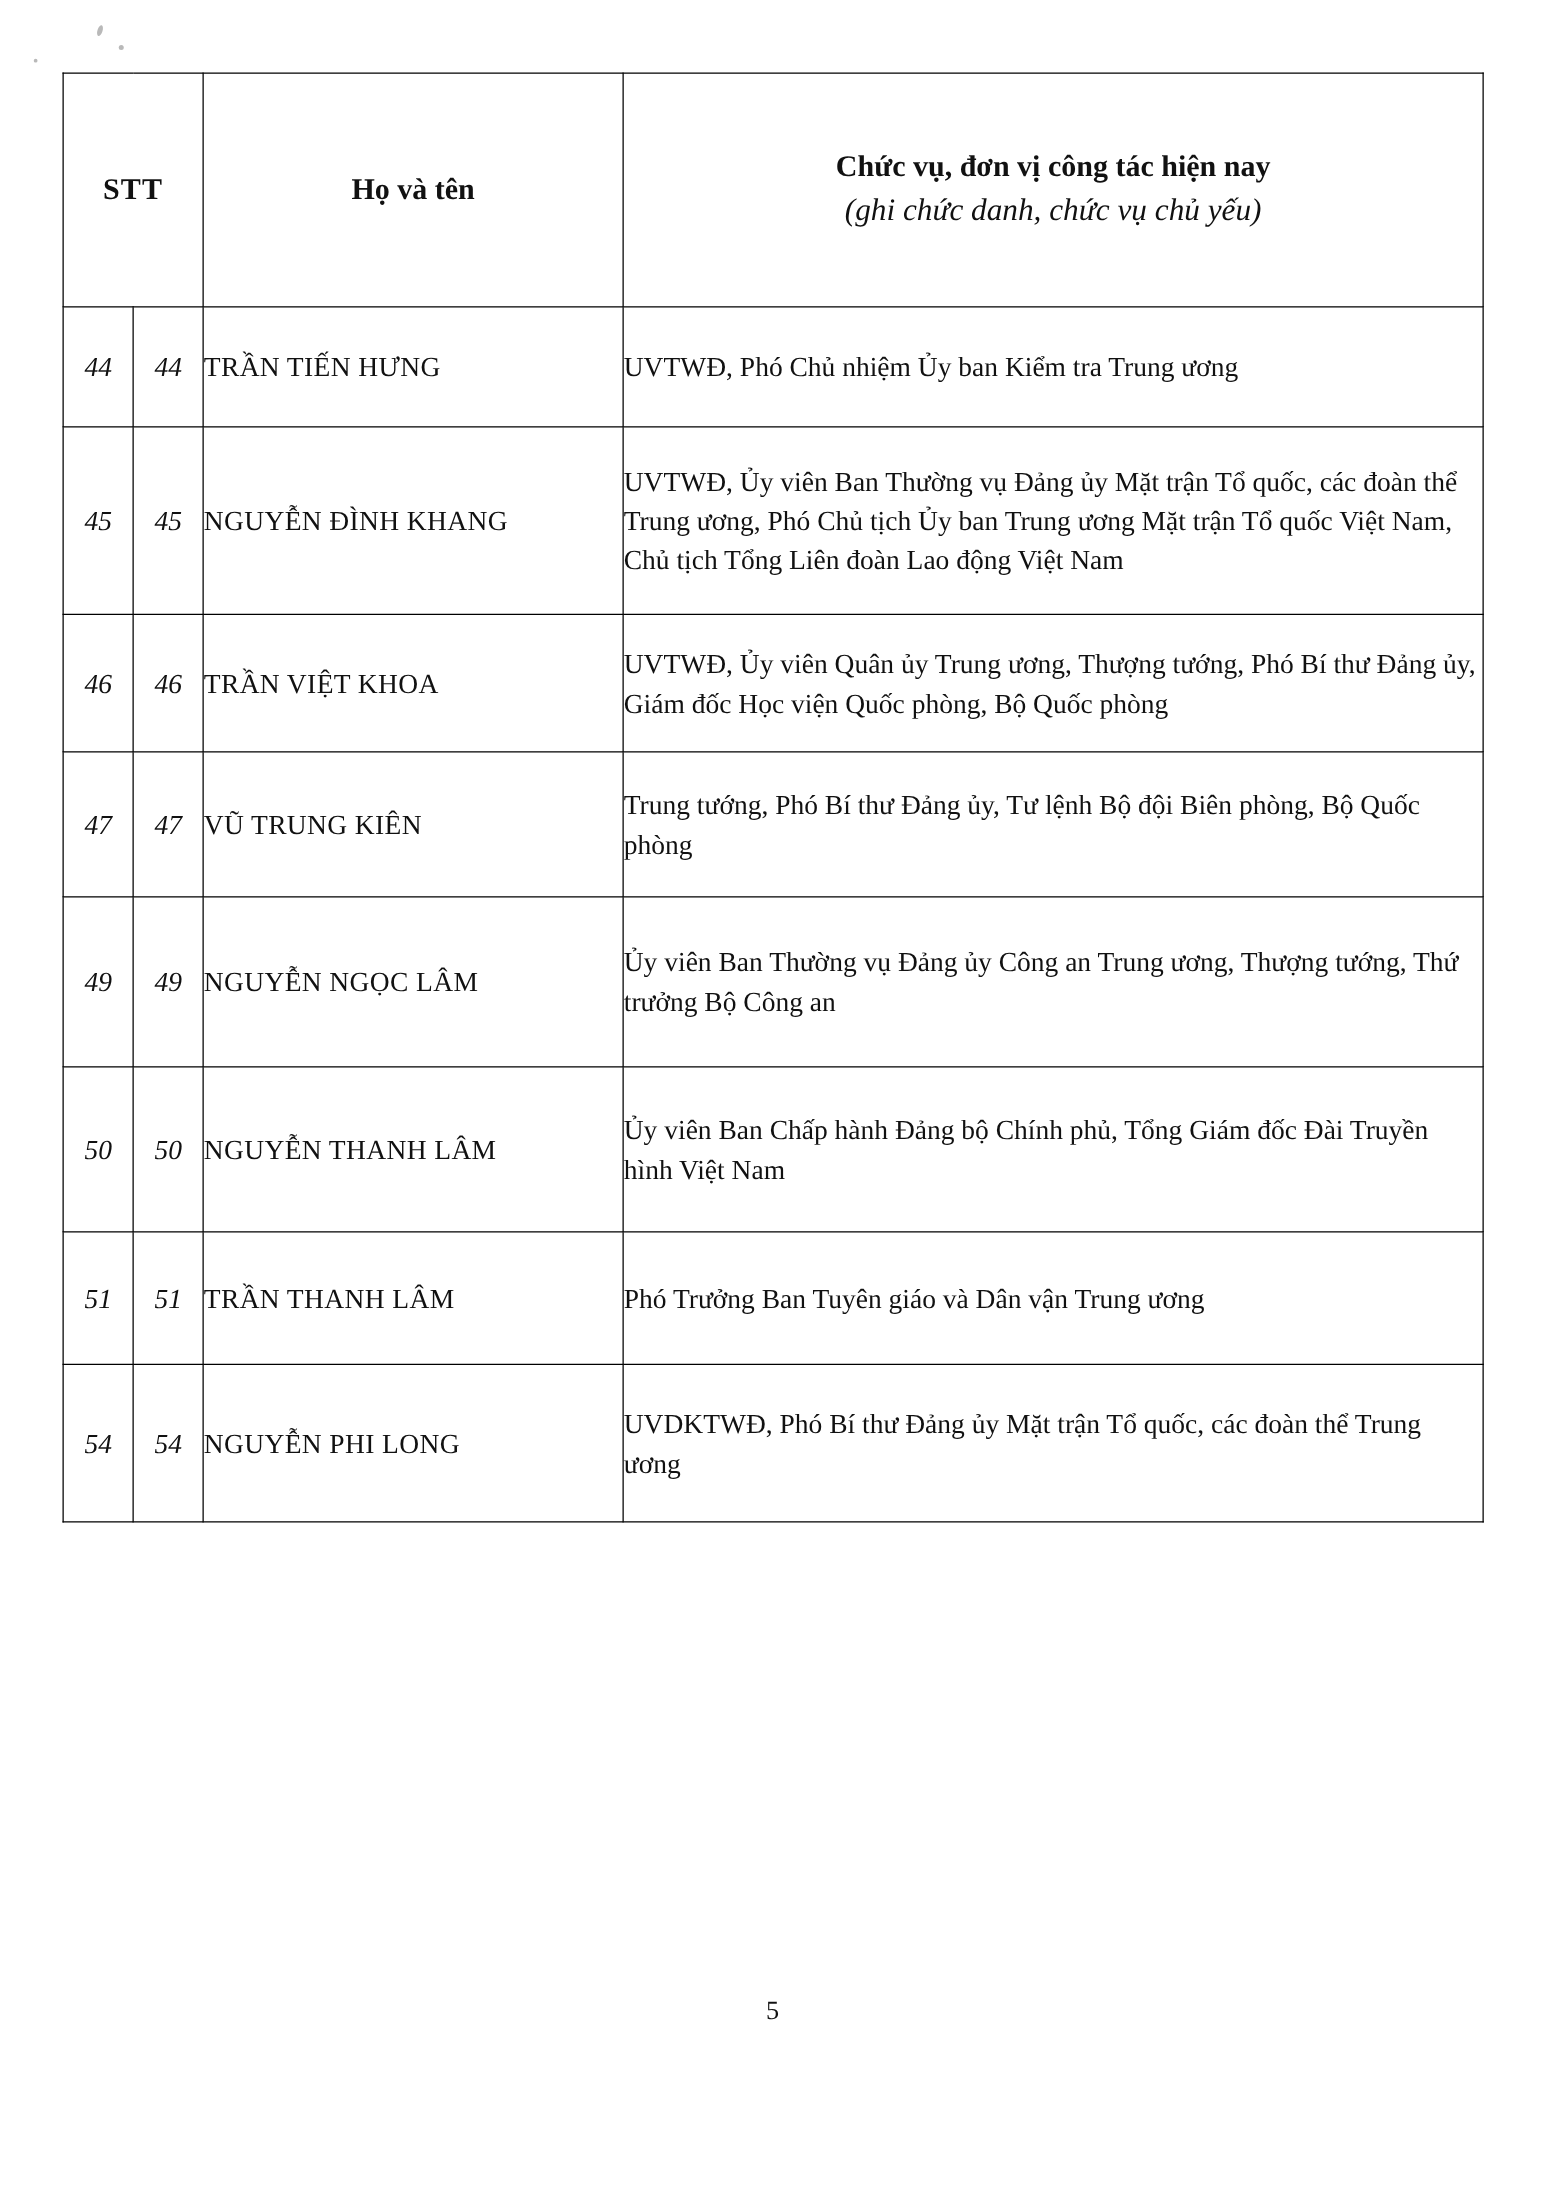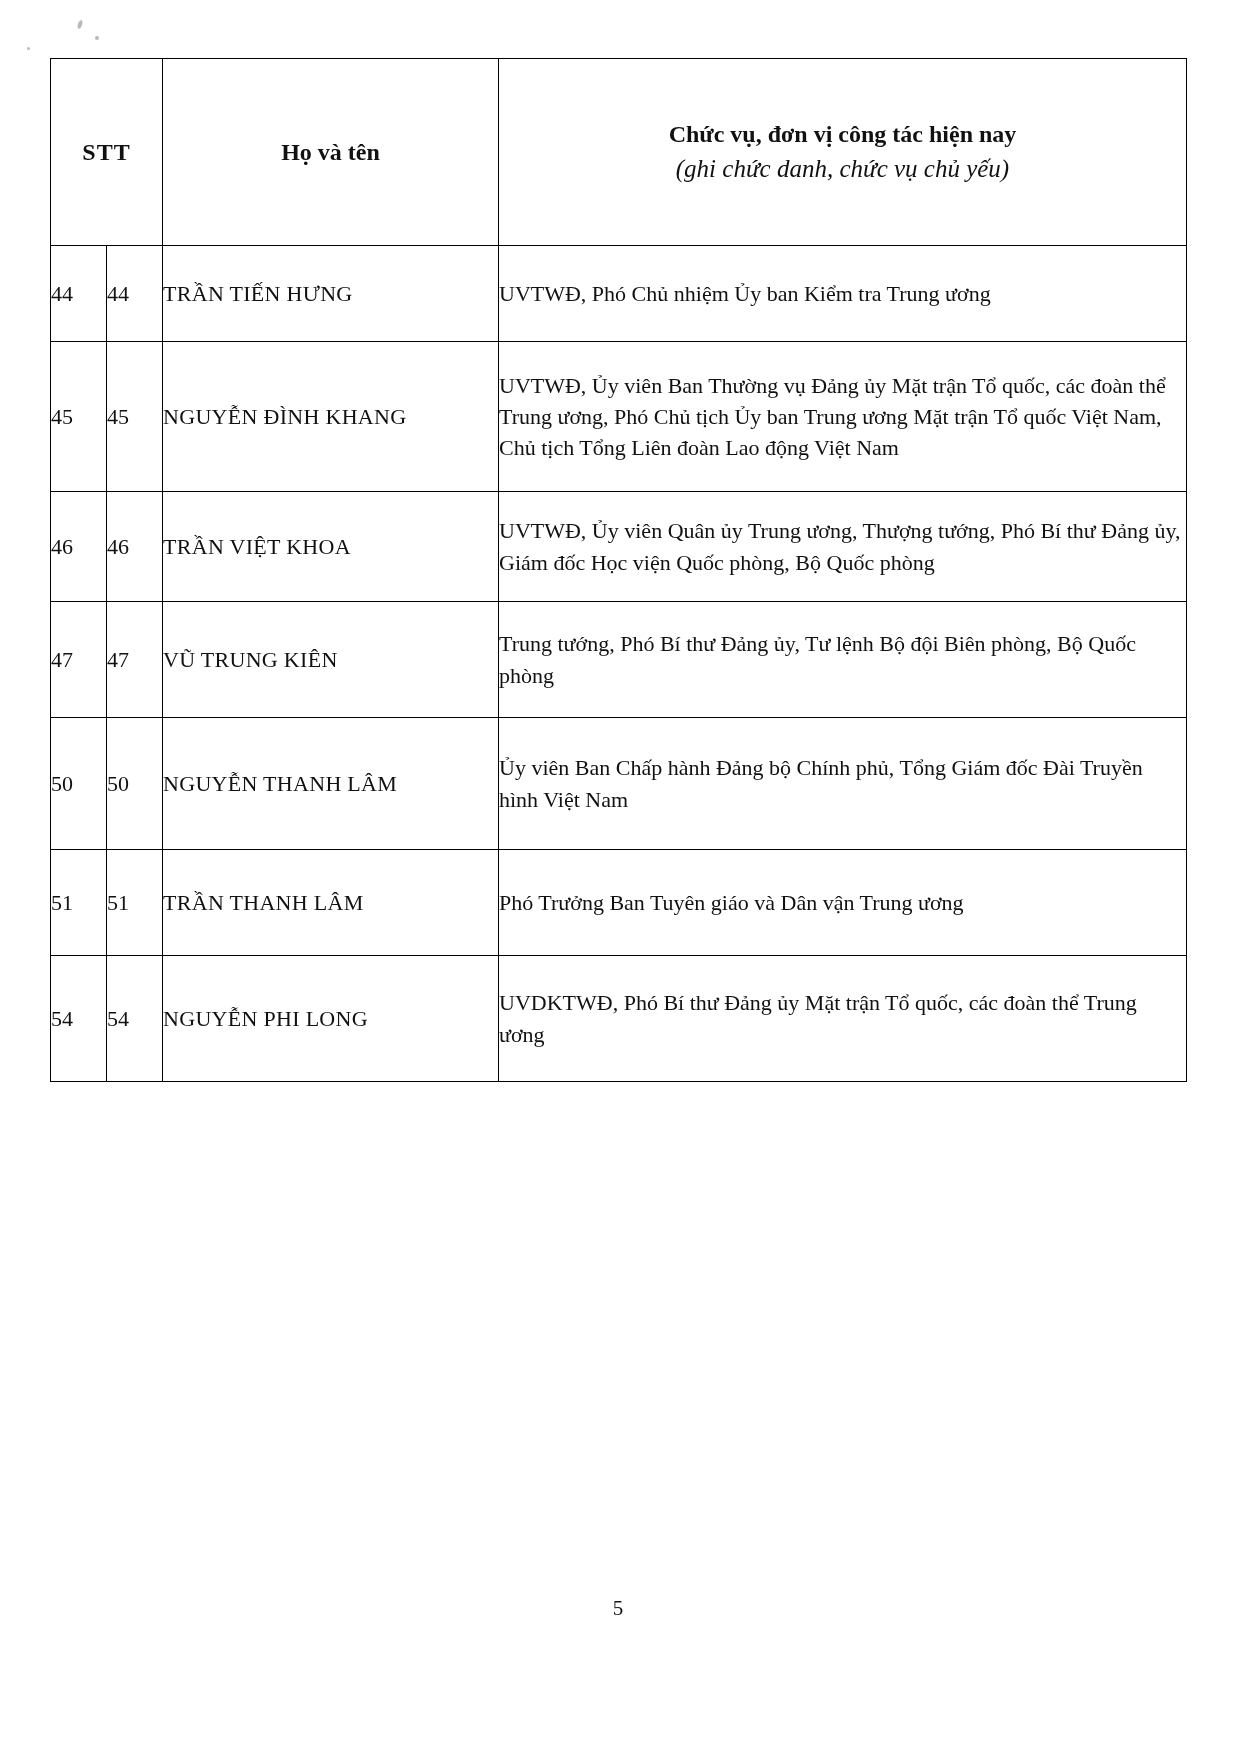--- a/index.html
+++ b/index.html
@@ -65,21 +65,23 @@
     font-weight: normal;
     font-size: 25px;
     margin-top: 7px;
   }
 
   tbody td {
     font-size: 22px;
     line-height: 1.42;
   }
   td.num {
+    text-align: center;
     font-size: 22px;
+    font-style: italic;
   }
   td.name {
     padding: 10px 10px 10px 14px;
     letter-spacing: 0.3px;
   }
   td.pos {
     padding: 10px 14px 10px 12px;
   }
 
   .r-h44 { height: 96px; }
@@ -147,20 +149,26 @@
         <td class="num">46</td>
         <td class="name">TRẦN VIỆT KHOA</td>
         <td class="pos">UVTWĐ, Ủy viên Quân ủy Trung ương, Thượng tướng, Phó Bí thư Đảng ủy, Giám đốc Học viện Quốc phòng, Bộ Quốc phòng</td>
       </tr>
       <tr class="r-h47">
         <td class="num">47</td>
         <td class="num">47</td>
         <td class="name">VŨ TRUNG KIÊN</td>
         <td class="pos">Trung tướng, Phó Bí thư Đảng ủy, Tư lệnh Bộ đội Biên phòng, Bộ Quốc phòng</td>
       </tr>
+      <tr class="r-h49">
+        <td class="num">49</td>
+        <td class="num">49</td>
+        <td class="name">NGUYỄN NGỌC LÂM</td>
+        <td class="pos">Ủy viên Ban Thường vụ Đảng ủy Công an Trung ương, Thượng tướng, Thứ trưởng Bộ Công an</td>
+      </tr>
       <tr class="r-h50">
         <td class="num">50</td>
         <td class="num">50</td>
         <td class="name">NGUYỄN THANH LÂM</td>
         <td class="pos">Ủy viên Ban Chấp hành Đảng bộ Chính phủ, Tổng Giám đốc Đài Truyền hình Việt Nam</td>
       </tr>
       <tr class="r-h51">
         <td class="num">51</td>
         <td class="num">51</td>
         <td class="name">TRẦN THANH LÂM</td>

